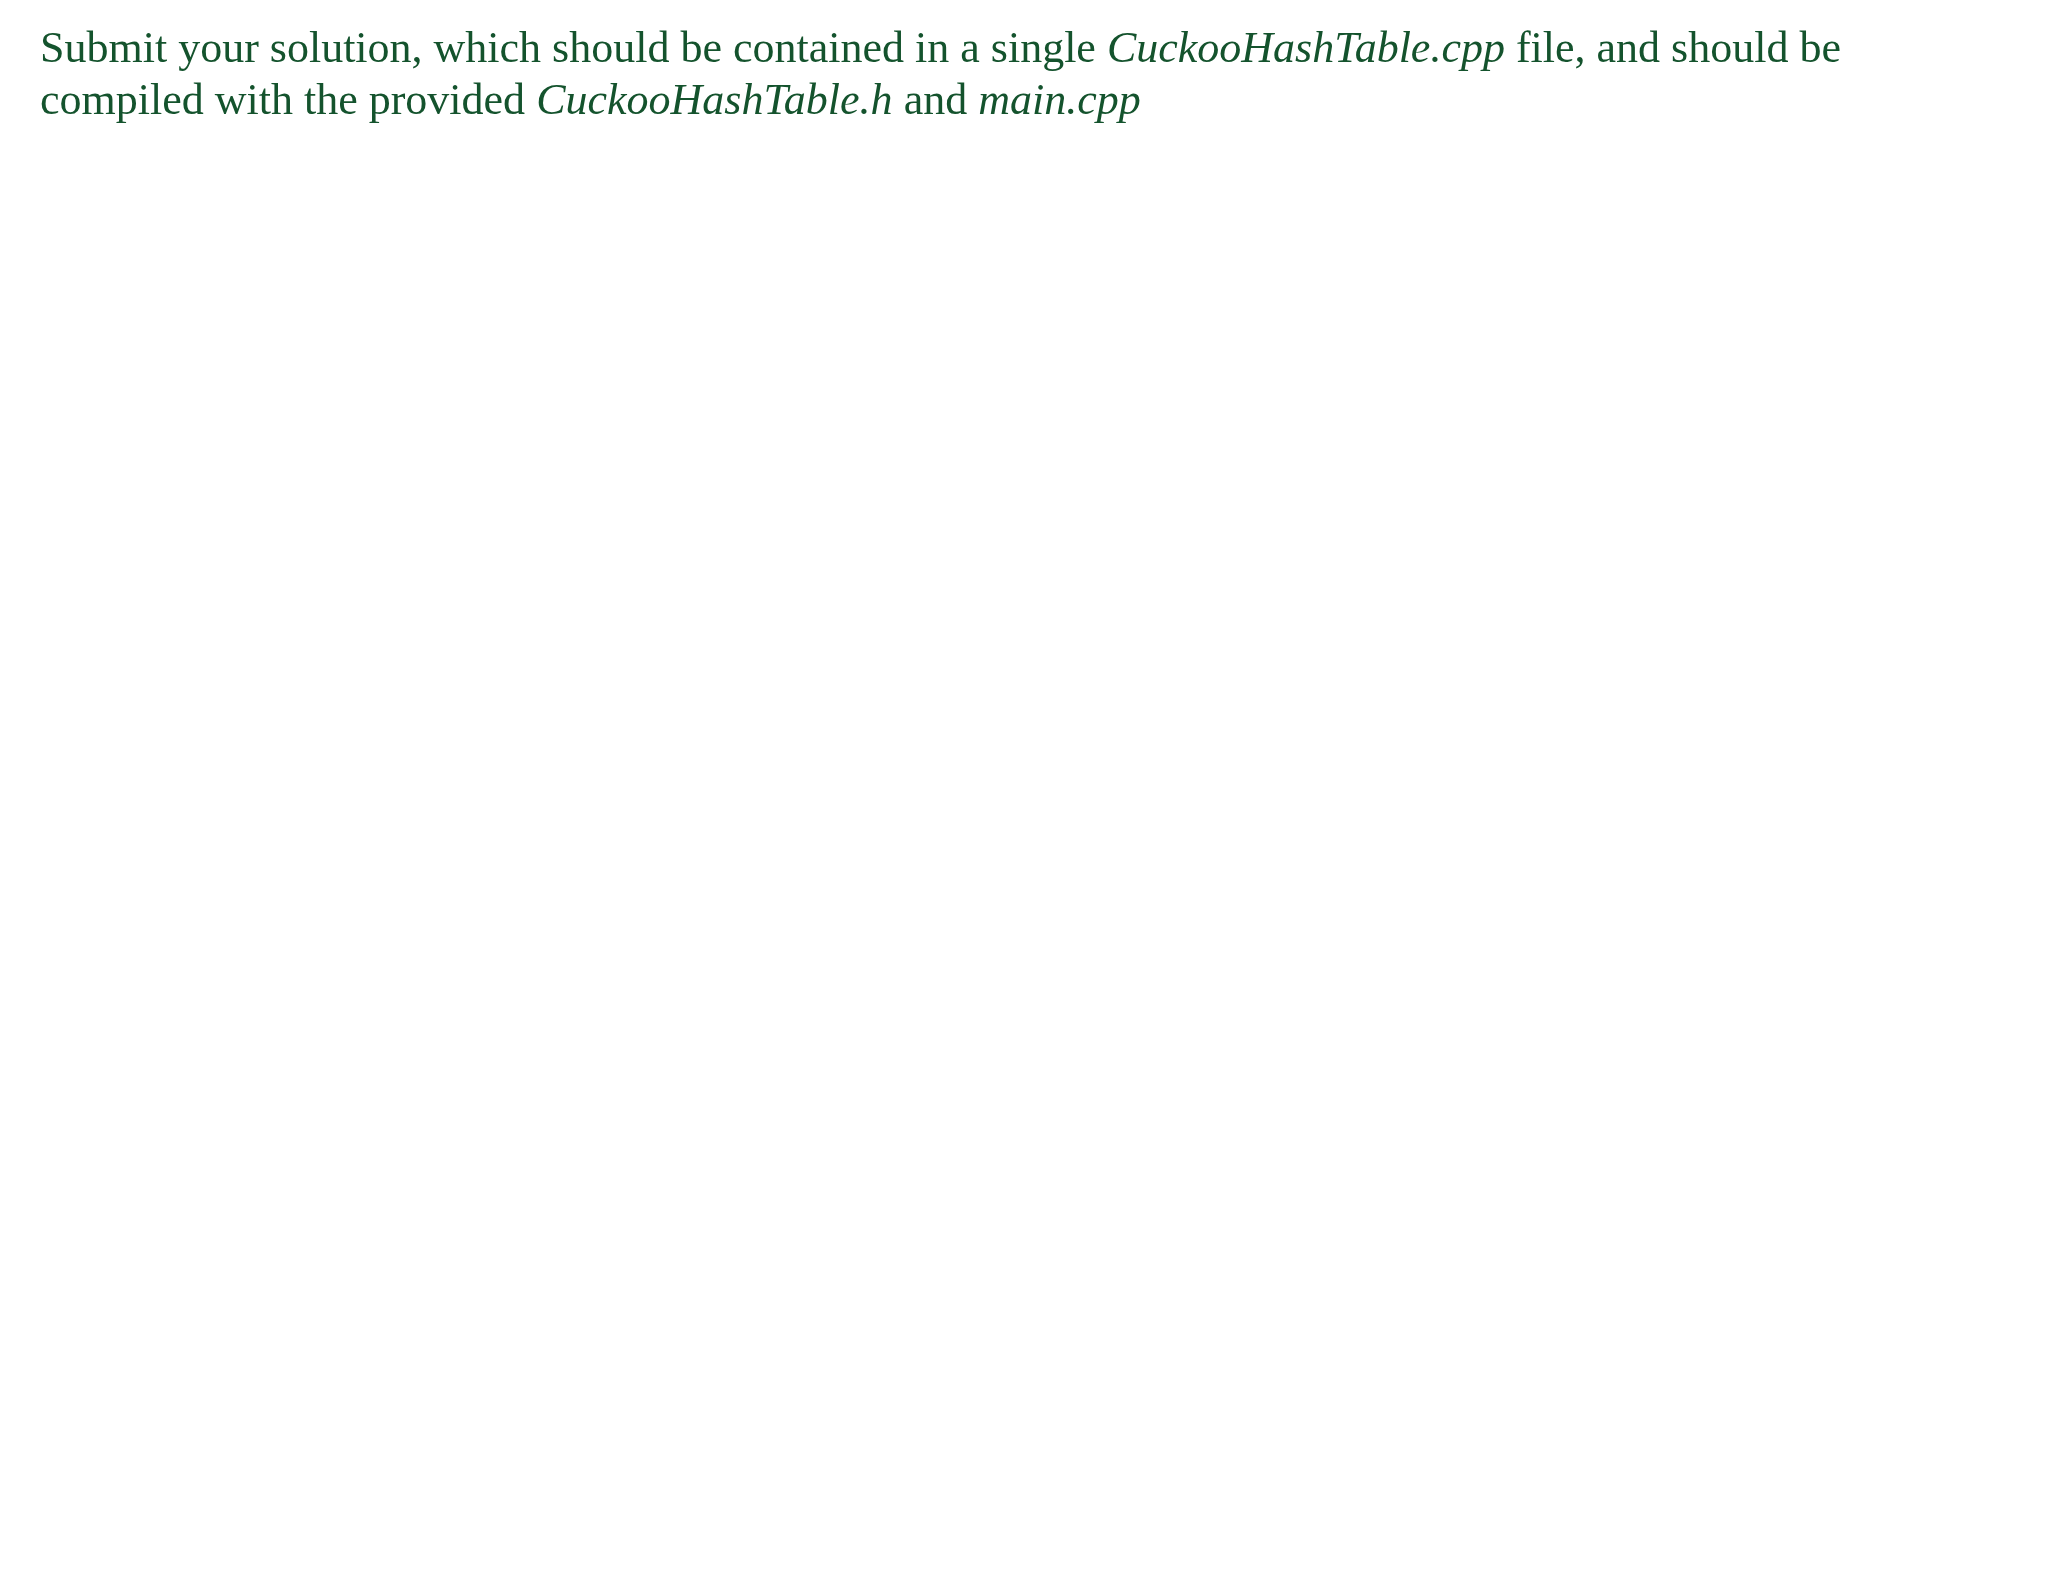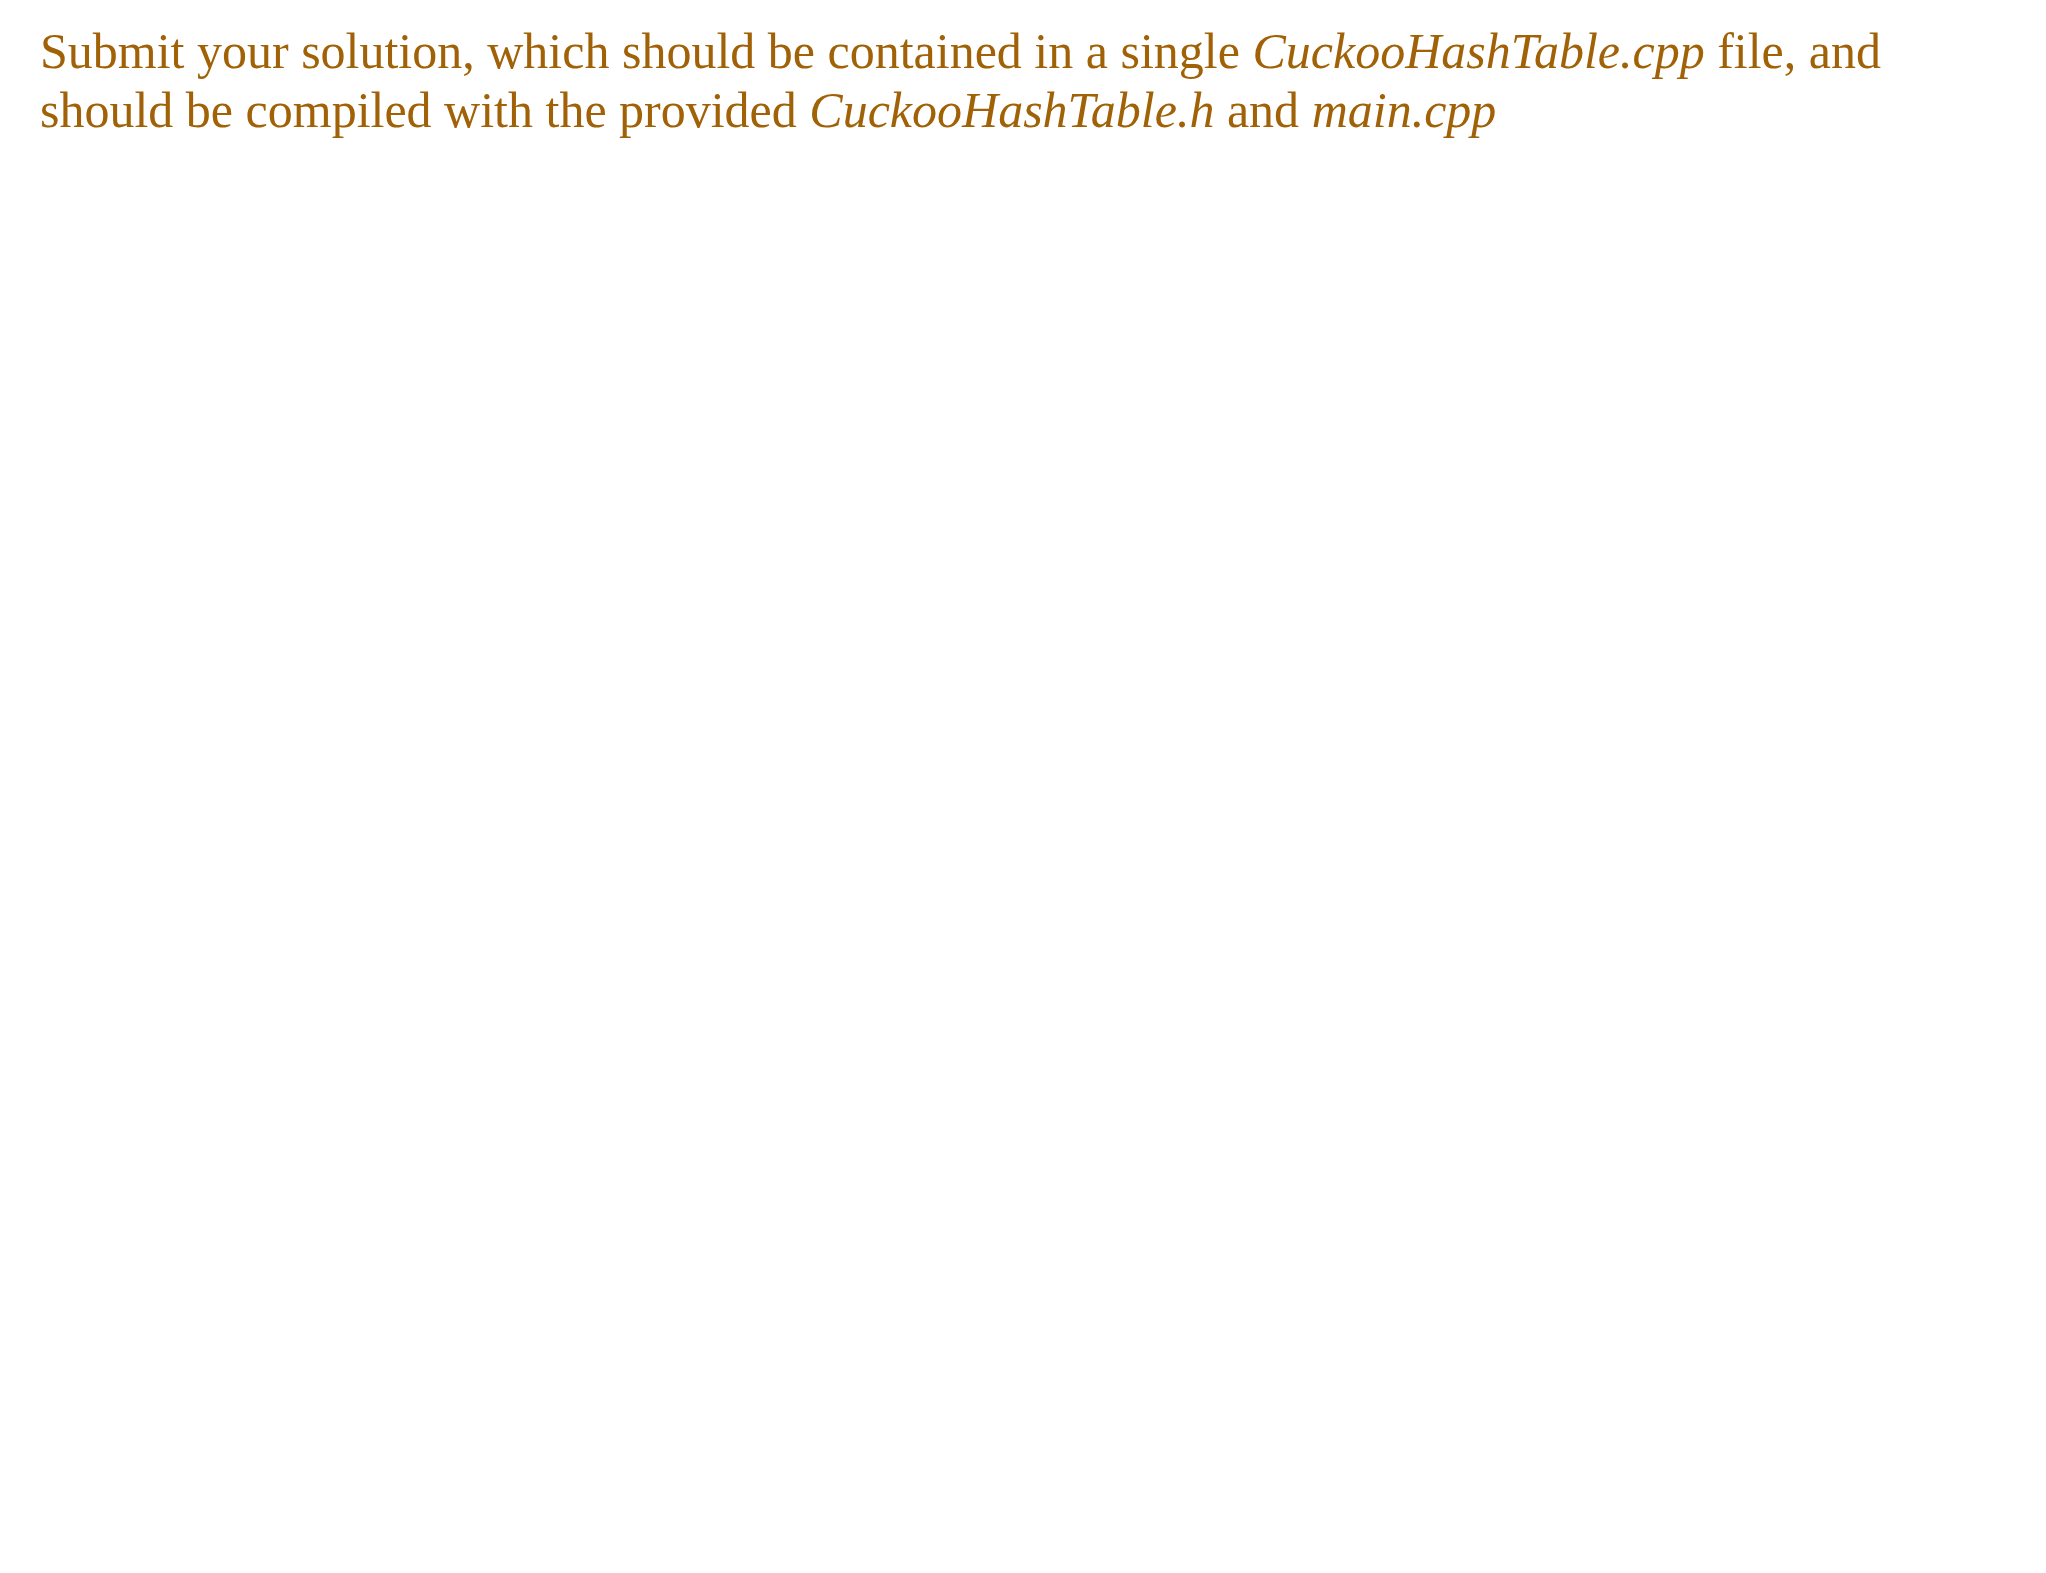--- a/index.html
+++ b/index.html
@@ -13,23 +13,23 @@
       background: #ffffff;
       font-family: "Times New Roman", Times, serif;
       color: #1a1a1a;
     }
     .page {
       width: 100%;
       height: 100%;
       padding: 22px 40px 0 40px;
     }
     .paragraph {
-      font-size: 50px;
+      font-size: 44px;
       line-height: 1.18;
-      color: #a16207;
+      color: #14532d;
       max-width: 1960px;
     }
     .italic {
       font-style: italic;
     }
   </style>
 </head>
 <body>
 
 <div class="page">

